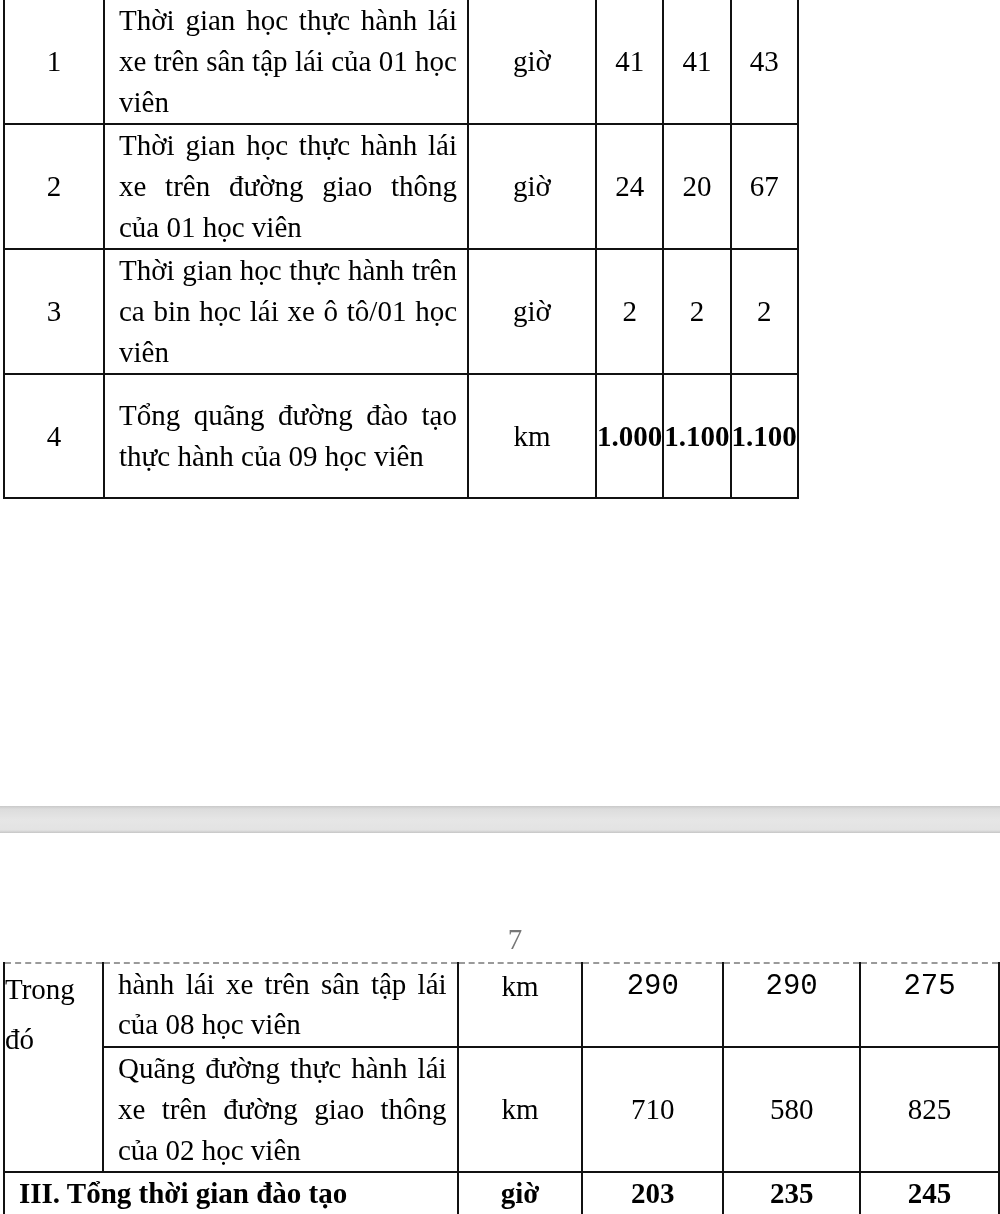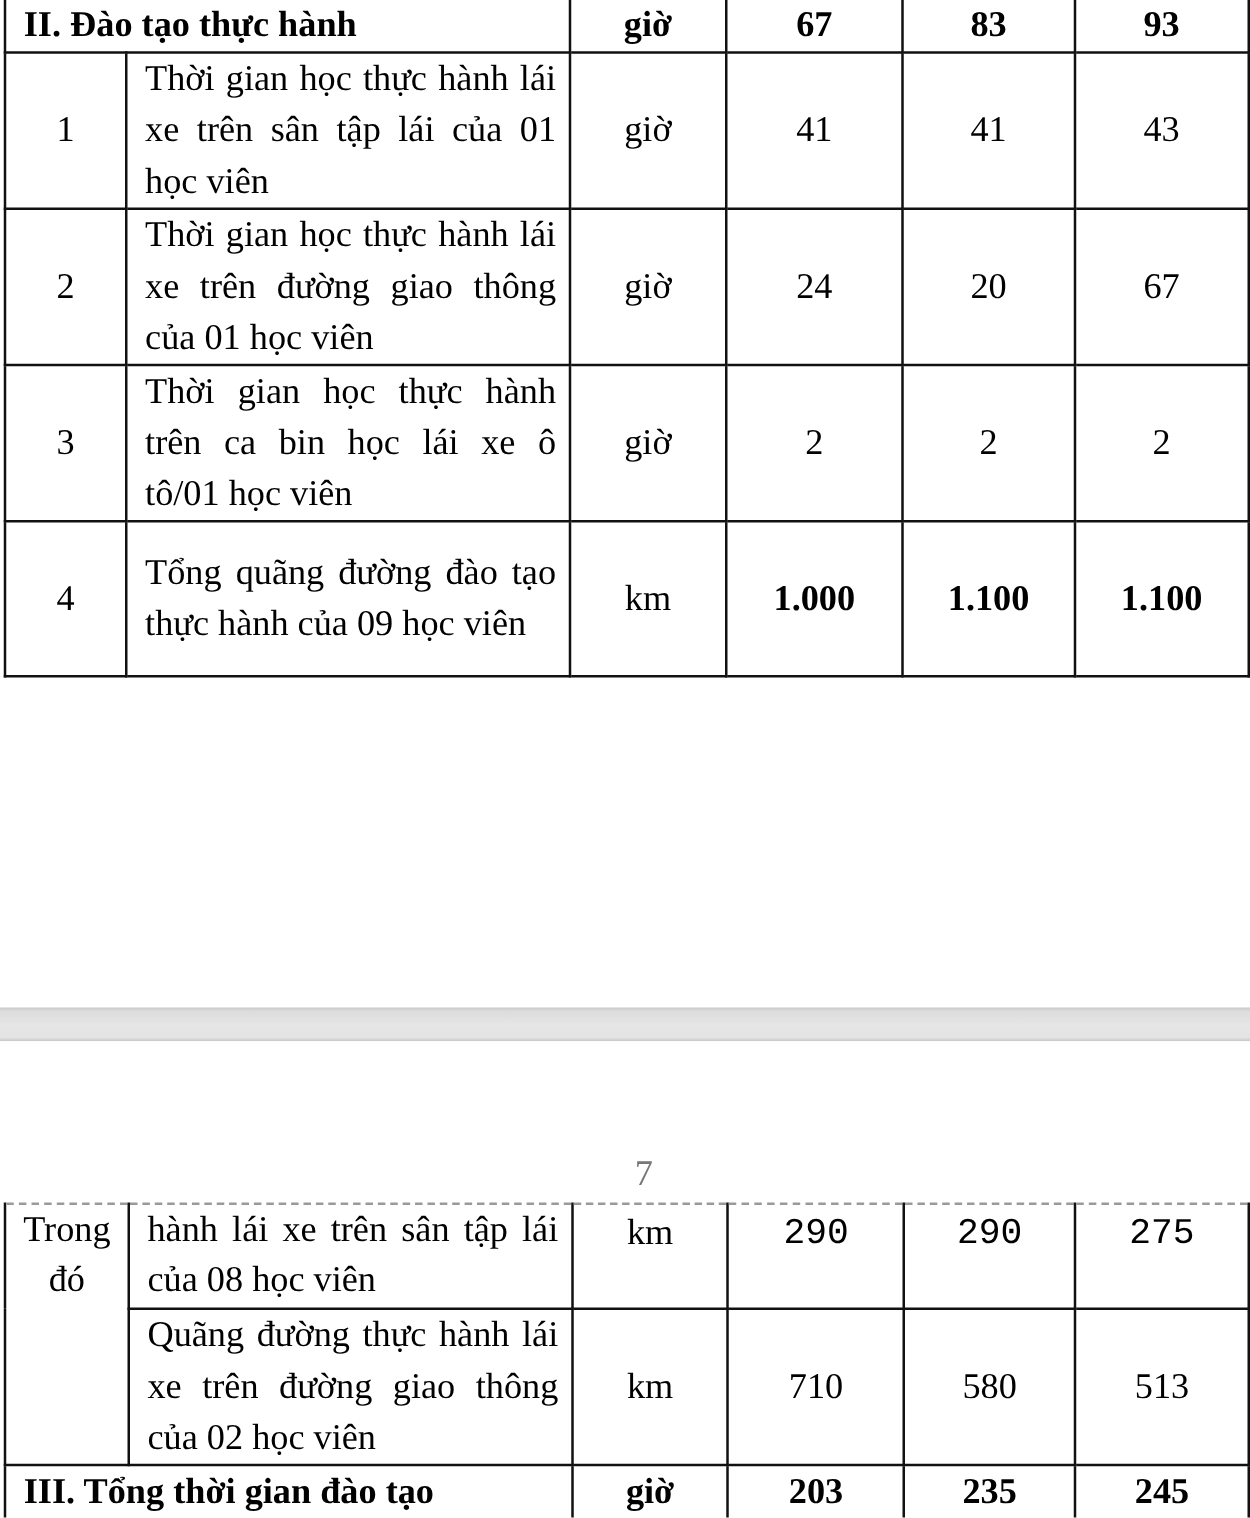--- a/index.html
+++ b/index.html
@@ -42,38 +42,31 @@
   #table1 tr.r-cut td.c-desc { line-height: 40px; }
 
   .page-number {
     position: absolute; top: 90px; left: 0; width: 1030px; text-align: center;
     font-size: 29px; color: #777; font-family: "Liberation Serif", serif;
   }
 
   #table2 { top: 129px; }
   #table2 tr.r-cont td { height: 80px; border-top: 2px dashed #9a9a9a; vertical-align: top; }
   #table2 tr.r-cont td.c-desc { line-height: 40px; padding-top: 0; }
-  #table2 tr.r-cont td.c-trong { vertical-align: top; line-height: 40px; text-align: center; }
+  #table2 tr.r-cont td.c-trong { vertical-align: top; line-height: 50px; text-align: left; }
   #table2 tr.r-item2 td { height: 120px; }
   #table2 tr.r-total td { height: 44px; border-bottom: none; vertical-align: top; line-height: 40px; }
   .c-v.top { vertical-align: top; padding-top: 2px; font-family: Liberation Mono, monospace; }
 </style>
 </head>
 <body>
 
 <div class="page" id="page1">
   <table class="doc" id="table1">
     <tbody>
-        <tr class="r-head">
-      <td colspan="2" class="section-title">II. Đào tạo thực hành</td>
-      <td class="c-unit bold">giờ</td>
-      <td class="c-v c-v1 bold">67</td>
-      <td class="c-v c-v2 bold">83</td>
-      <td class="c-v c-v3 bold">93</td>
-    </tr>
     <tr class="r-item">
       <td class="c-stt">1</td>
       <td class="c-desc">Thời gian học thực hành lái xe trên sân tập lái của 01 học viên</td>
       <td class="c-unit">giờ</td>
       <td class="c-v">41</td>
       <td class="c-v">41</td>
       <td class="c-v">43</td>
     </tr>
     <tr class="r-item">
       <td class="c-stt">2</td>
@@ -116,21 +109,21 @@
       <td class="c-unit top" style="vertical-align:top;padding-top:2px">km</td>
       <td class="c-v c-v1 top">290</td>
       <td class="c-v c-v2 top">290</td>
       <td class="c-v c-v3 top">275</td>
     </tr>
     <tr class="r-item2">
       <td class="c-desc">Quãng đường thực hành lái xe trên đường giao thông của 02 học viên</td>
       <td class="c-unit">km</td>
       <td class="c-v">710</td>
       <td class="c-v">580</td>
-      <td class="c-v">513</td>
+      <td class="c-v">825</td>
     </tr>
     <tr class="r-total">
       <td colspan="2" class="section-title">III. Tổng thời gian đào tạo</td>
       <td class="c-unit bold">giờ</td>
       <td class="c-v bold">203</td>
       <td class="c-v bold">235</td>
       <td class="c-v bold">245</td>
     </tr>
   </tbody>
     </table>

